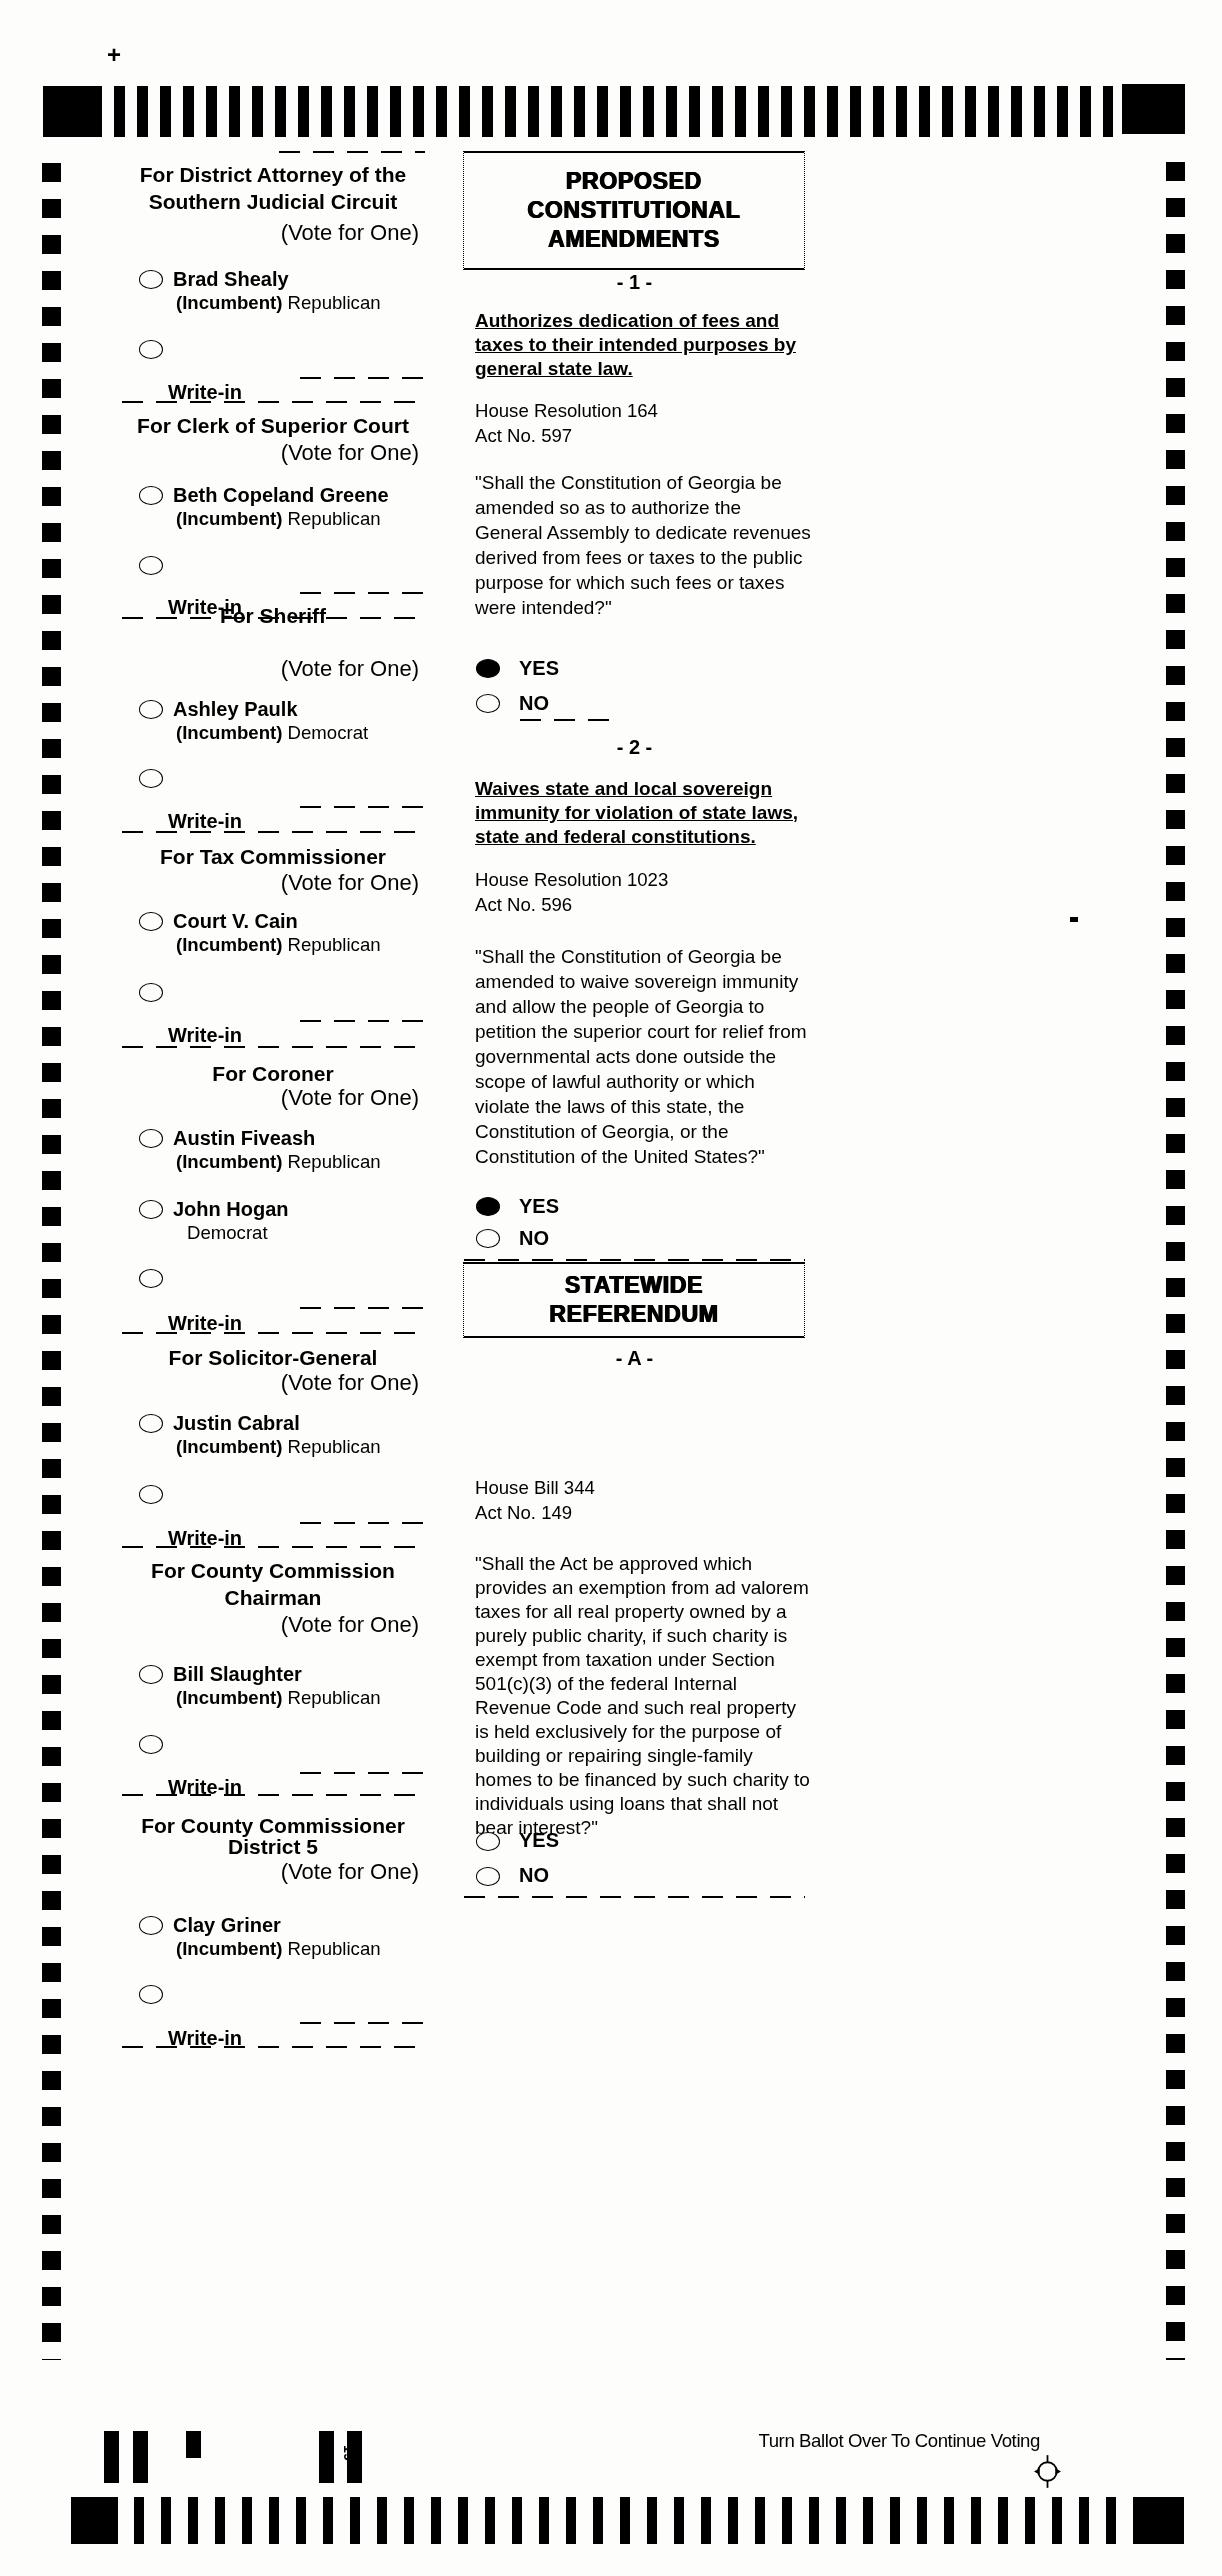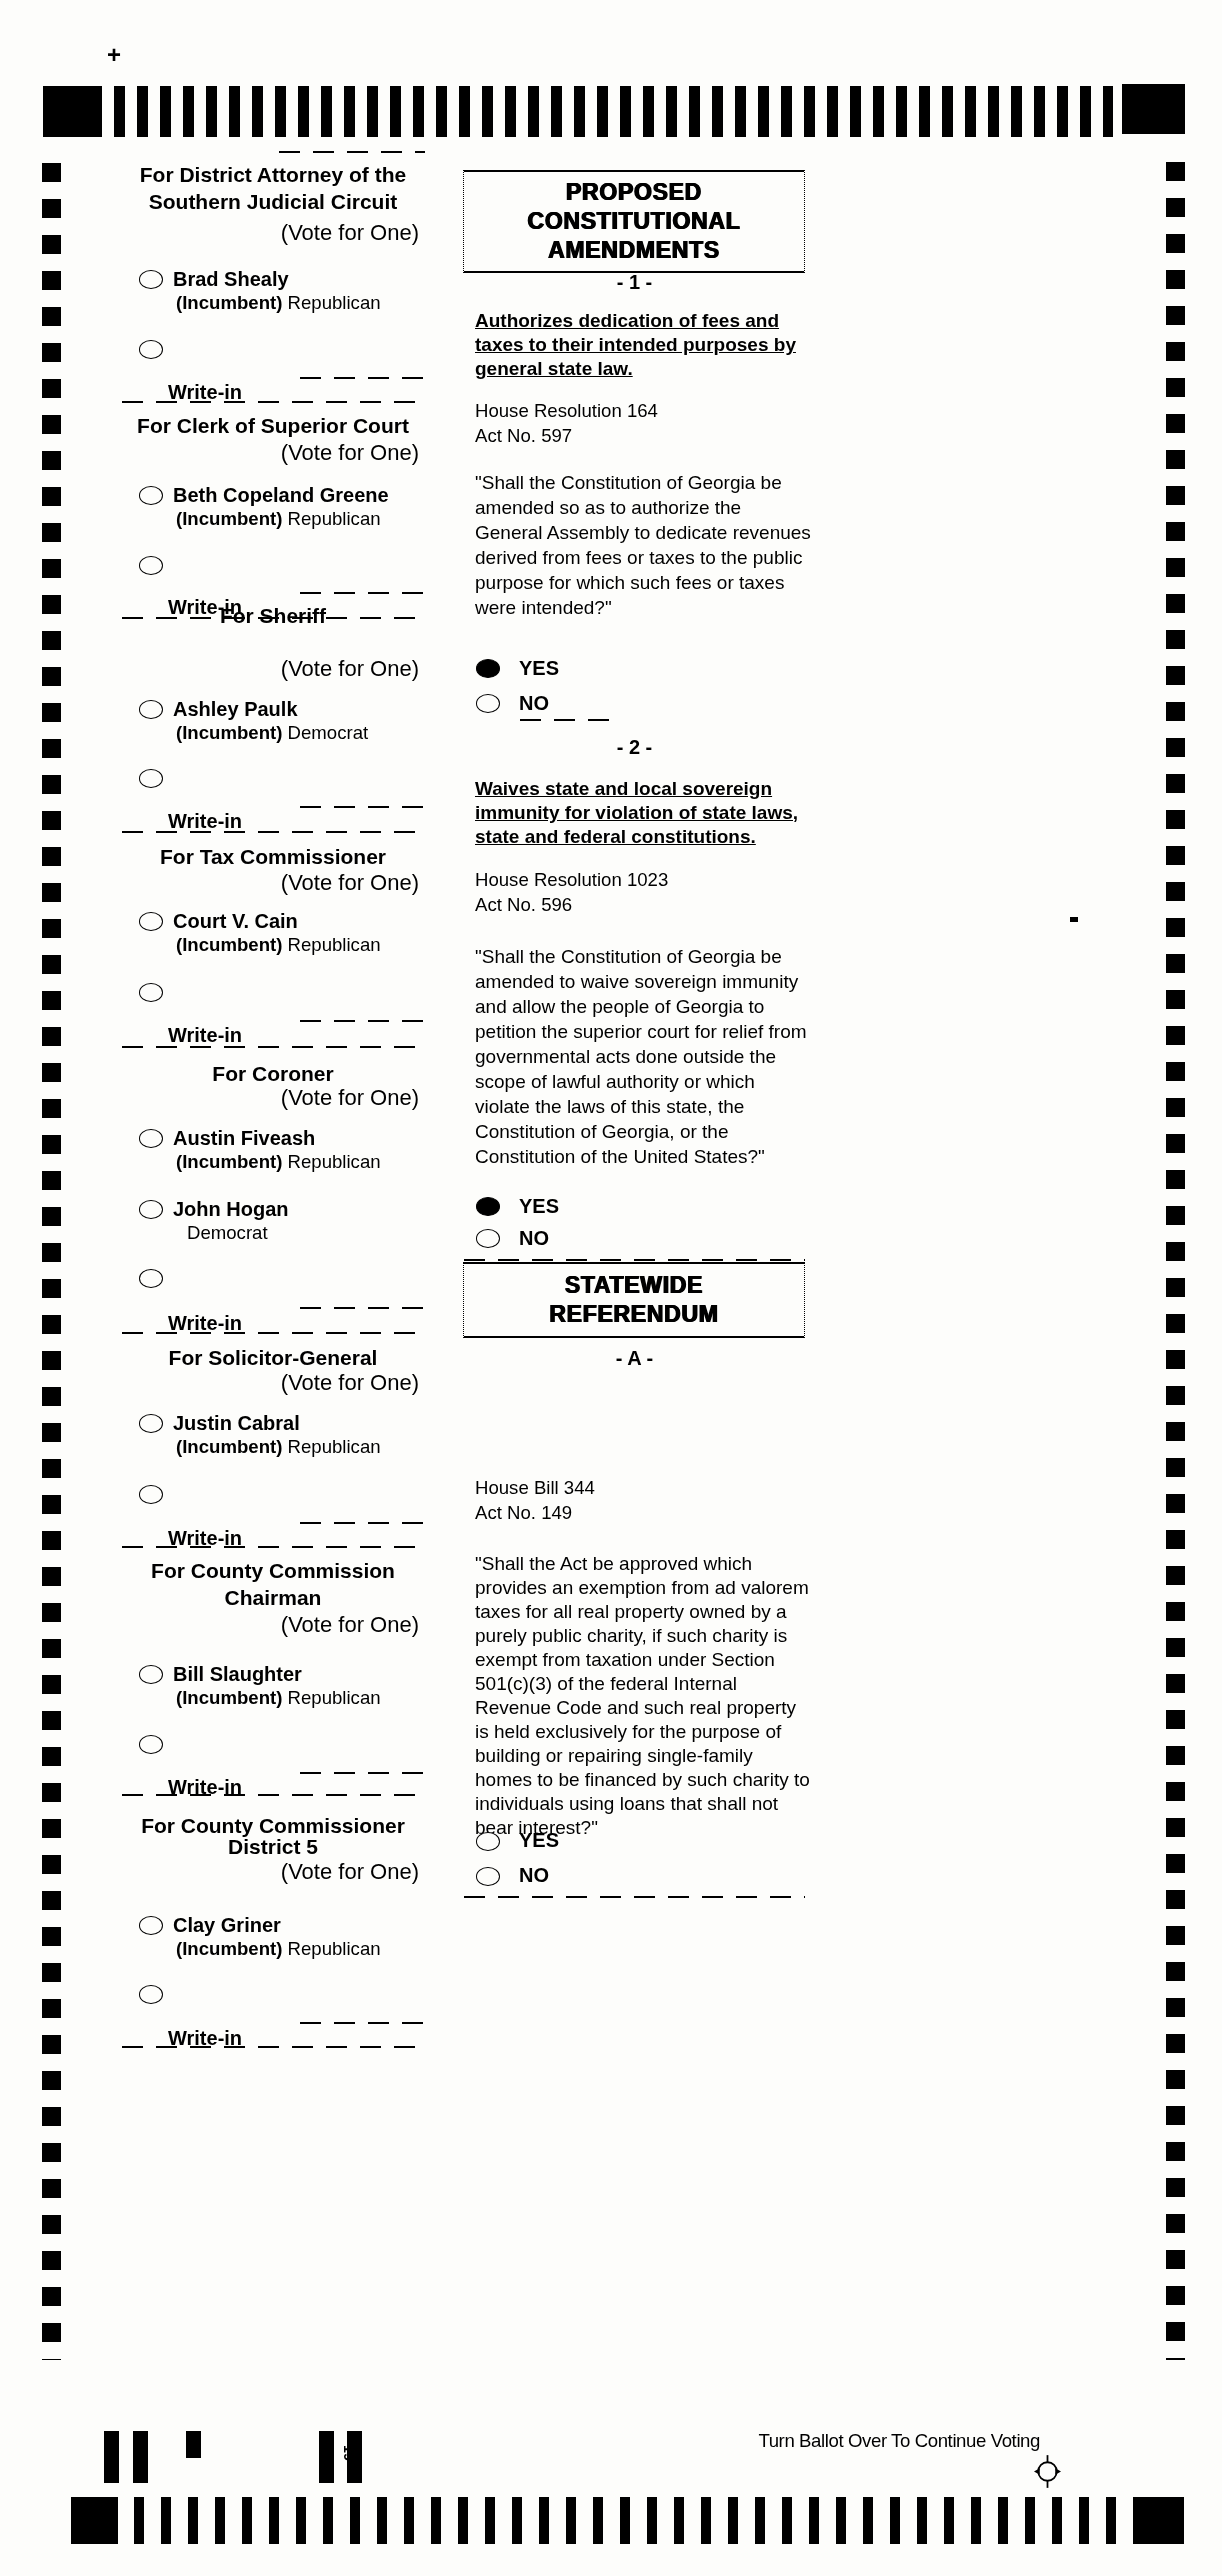--- a/index.html
+++ b/index.html
@@ -152,21 +152,21 @@
   <div class="hdr" style="top:1835px">District 5</div>
   <div class="vfo" style="top:1859px">(Vote for One)</div>
   <div class="oval" style="left:139px;top:1916px"></div>
   <div class="cname" style="top:1914px">Clay Griner</div>
   <div class="csub" style="top:1938px"><b>(Incumbent)</b> <span>Republican</span></div>
   <div class="oval" style="left:139px;top:1985px"></div>
   <div class="dash wline" style="top:2022px"></div>
   <div class="wlabel" style="top:2027px">Write-in</div>
   <div class="dash sep" style="top:2046px"></div>
 
-  <div class="hbox" style="top:151px;height:103px;margin-top:19px;">
+  <div class="hbox" style="top:151px;height:119px;">
     <span>PROPOSED</span>
     <span>CONSTITUTIONAL</span>
     <span>AMENDMENTS</span>
   </div>
 
   <div class="mnum" style="top:271px">- 1 -</div>
   <div class="msum" style="top:309px">Authorizes dedication of fees and taxes to their intended purposes by general state law.</div>
   <div class="mauth" style="top:400px">House Resolution 164</div>
   <div class="mauth" style="top:425px">Act No. 597</div>
   <div class="mq" style="top:470px">"Shall the Constitution of Georgia be amended so as to authorize the General Assembly to dedicate revenues derived from fees or taxes to the public purpose for which such fees or taxes were intended?"</div>

